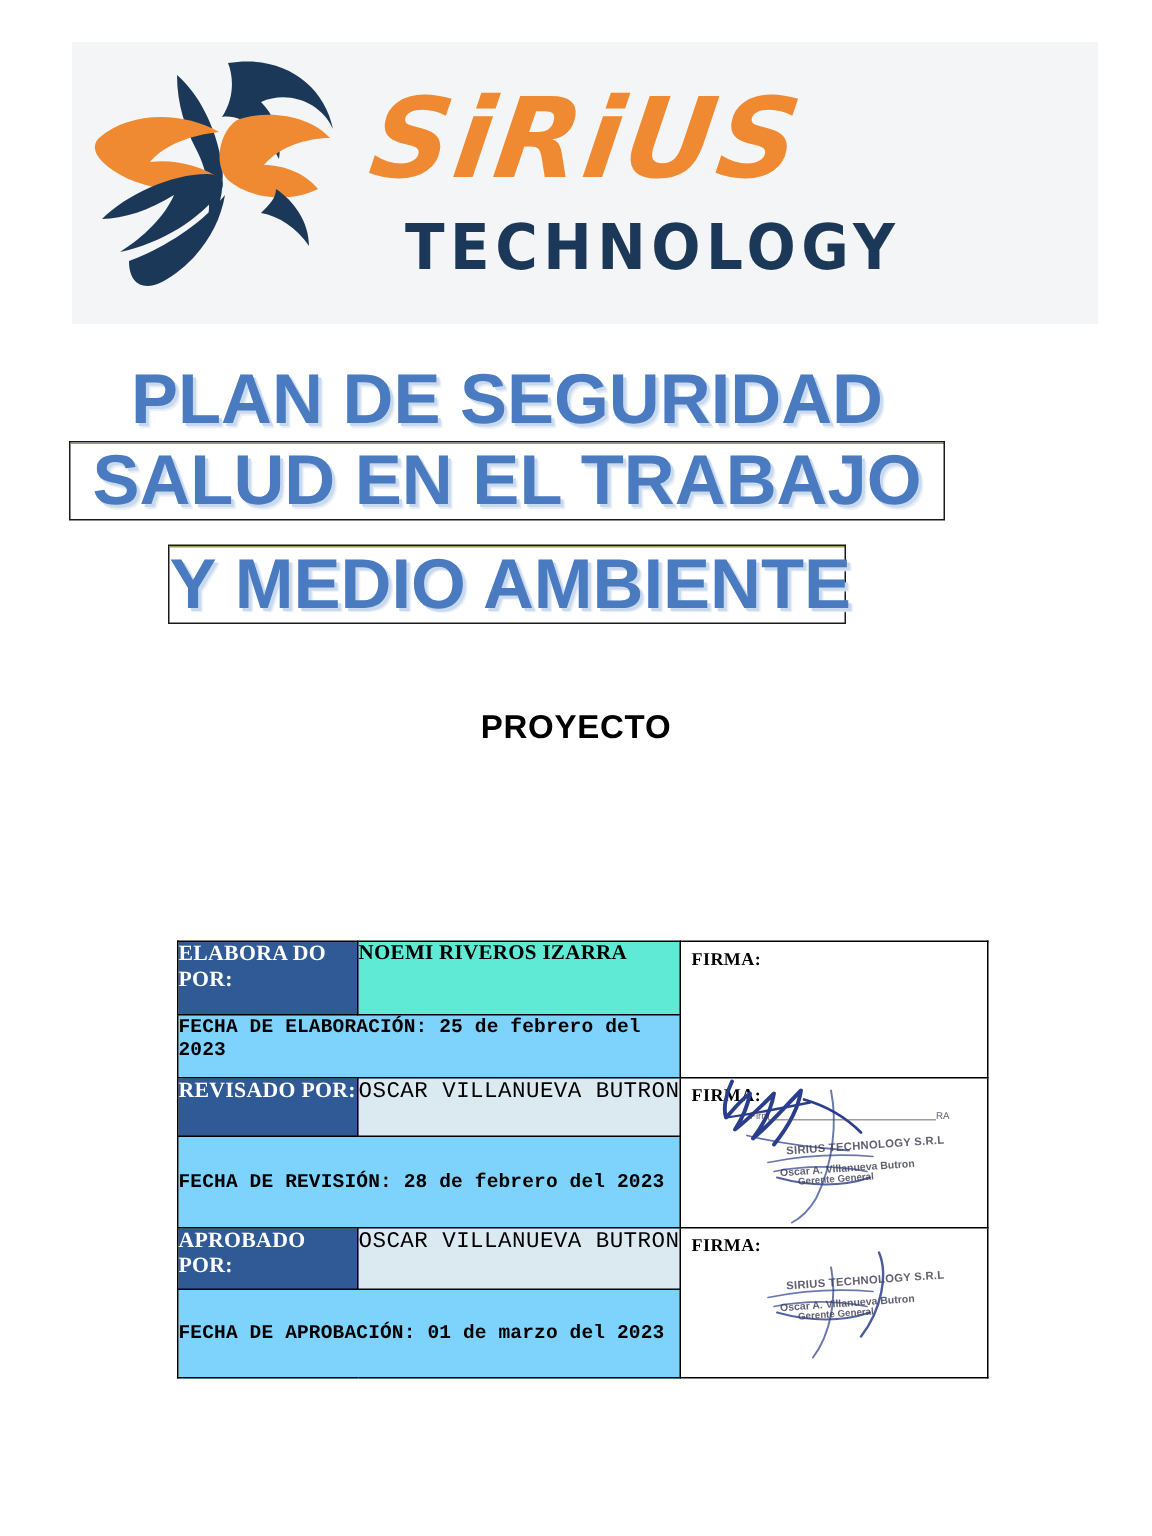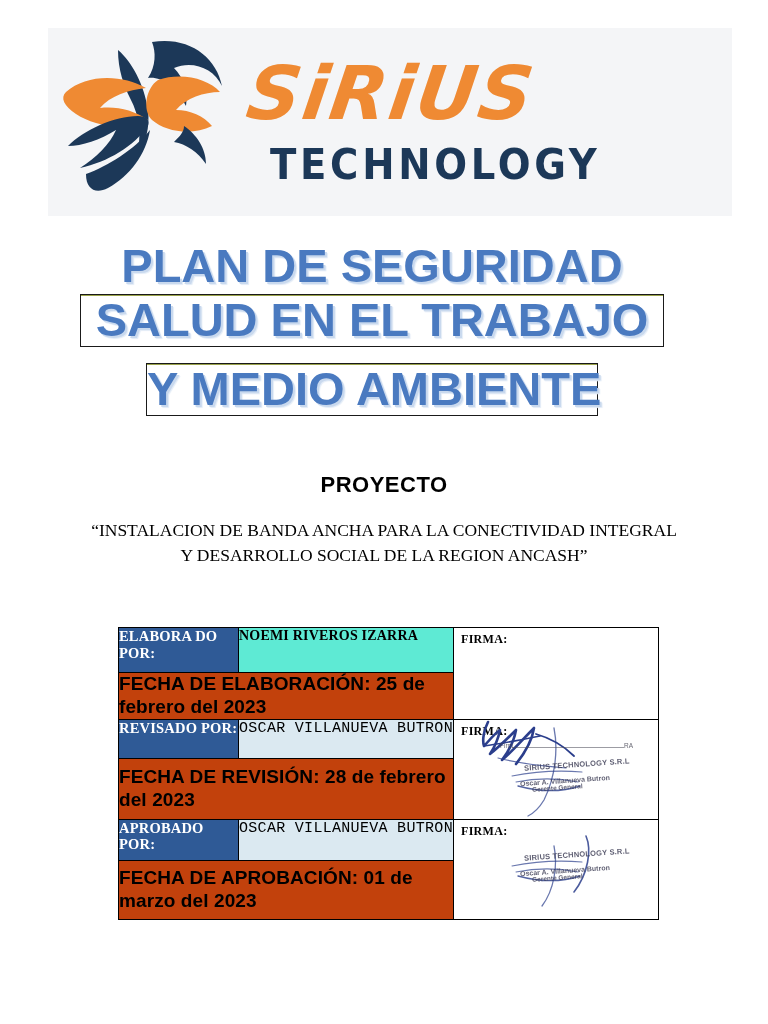--- a/index.html
+++ b/index.html
@@ -75,21 +75,20 @@
     transform-origin: left top;
     white-space: nowrap;
   }
 
   
   .title-block {
     position: absolute;
     left: 0;
     top: 240px;
     width: 676px;
-    padding-left: 34px;
   }
   .title-line {
     font-family: "Liberation Sans", sans-serif;
     font-weight: bold;
     font-size: 47px;
     line-height: 1.02;
     color: #4a7ac0;
     text-align: center;
     letter-spacing: 0px;
     text-shadow: 2px 2px 0 #c9d9ee, 3px 3px 1px #e3ecf7;
@@ -173,24 +172,24 @@
   .nm-plain {
     background: #dbe9f1;
     font-family: Liberation Mono, monospace;
     font-weight: normal;
     font-size: 15px;
     letter-spacing: 0.3px;
     line-height: 1.2;
     vertical-align: top;
   }
   .date-cell {
-    background: #c2410c;
-    font-family: Liberation Sans, sans-serif;
-    font-weight: bold;
-    font-size: 19px;
+    background: #7dd3fc;
+    font-family: Liberation Mono, monospace;
+    font-weight: bold;
+    font-size: 13px;
     line-height: 1.2;
     letter-spacing: 0.1px;
   }
   .date-cell.mid {
     vertical-align: middle;
   }
   .firma-cell {
     background: #ffffff;
     position: relative;
   }
@@ -280,21 +279,20 @@
     </div>
   </div>
 
   <div class="title-block">
     <div class="title-line title-l1">PLAN DE SEGURIDAD</div>
     <div class="title-line title-l2">SALUD EN EL TRABAJO</div>
     <div class="title-line title-l3">Y MEDIO AMBIENTE</div>
   </div>
 
   <div class="proyecto-heading">PROYECTO</div>
-  <div class="proyecto-name">“INSTALACION DE BANDA ANCHA PARA LA CONECTIVIDAD INTEGRAL Y DESARROLLO SOCIAL DE LA REGION ANCASH”</div>
 
   <table class="signoff-table">
     <colgroup>
       <col style="width:120px">
       <col style="width:215px">
       <col style="width:205px">
     </colgroup>
     <tbody>
 
       <tr>

